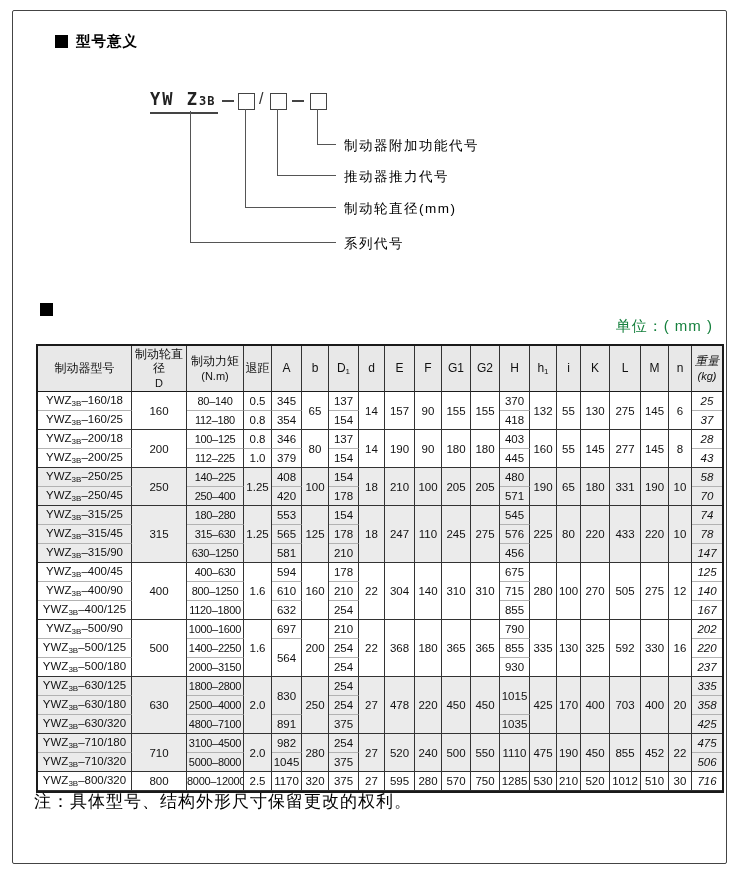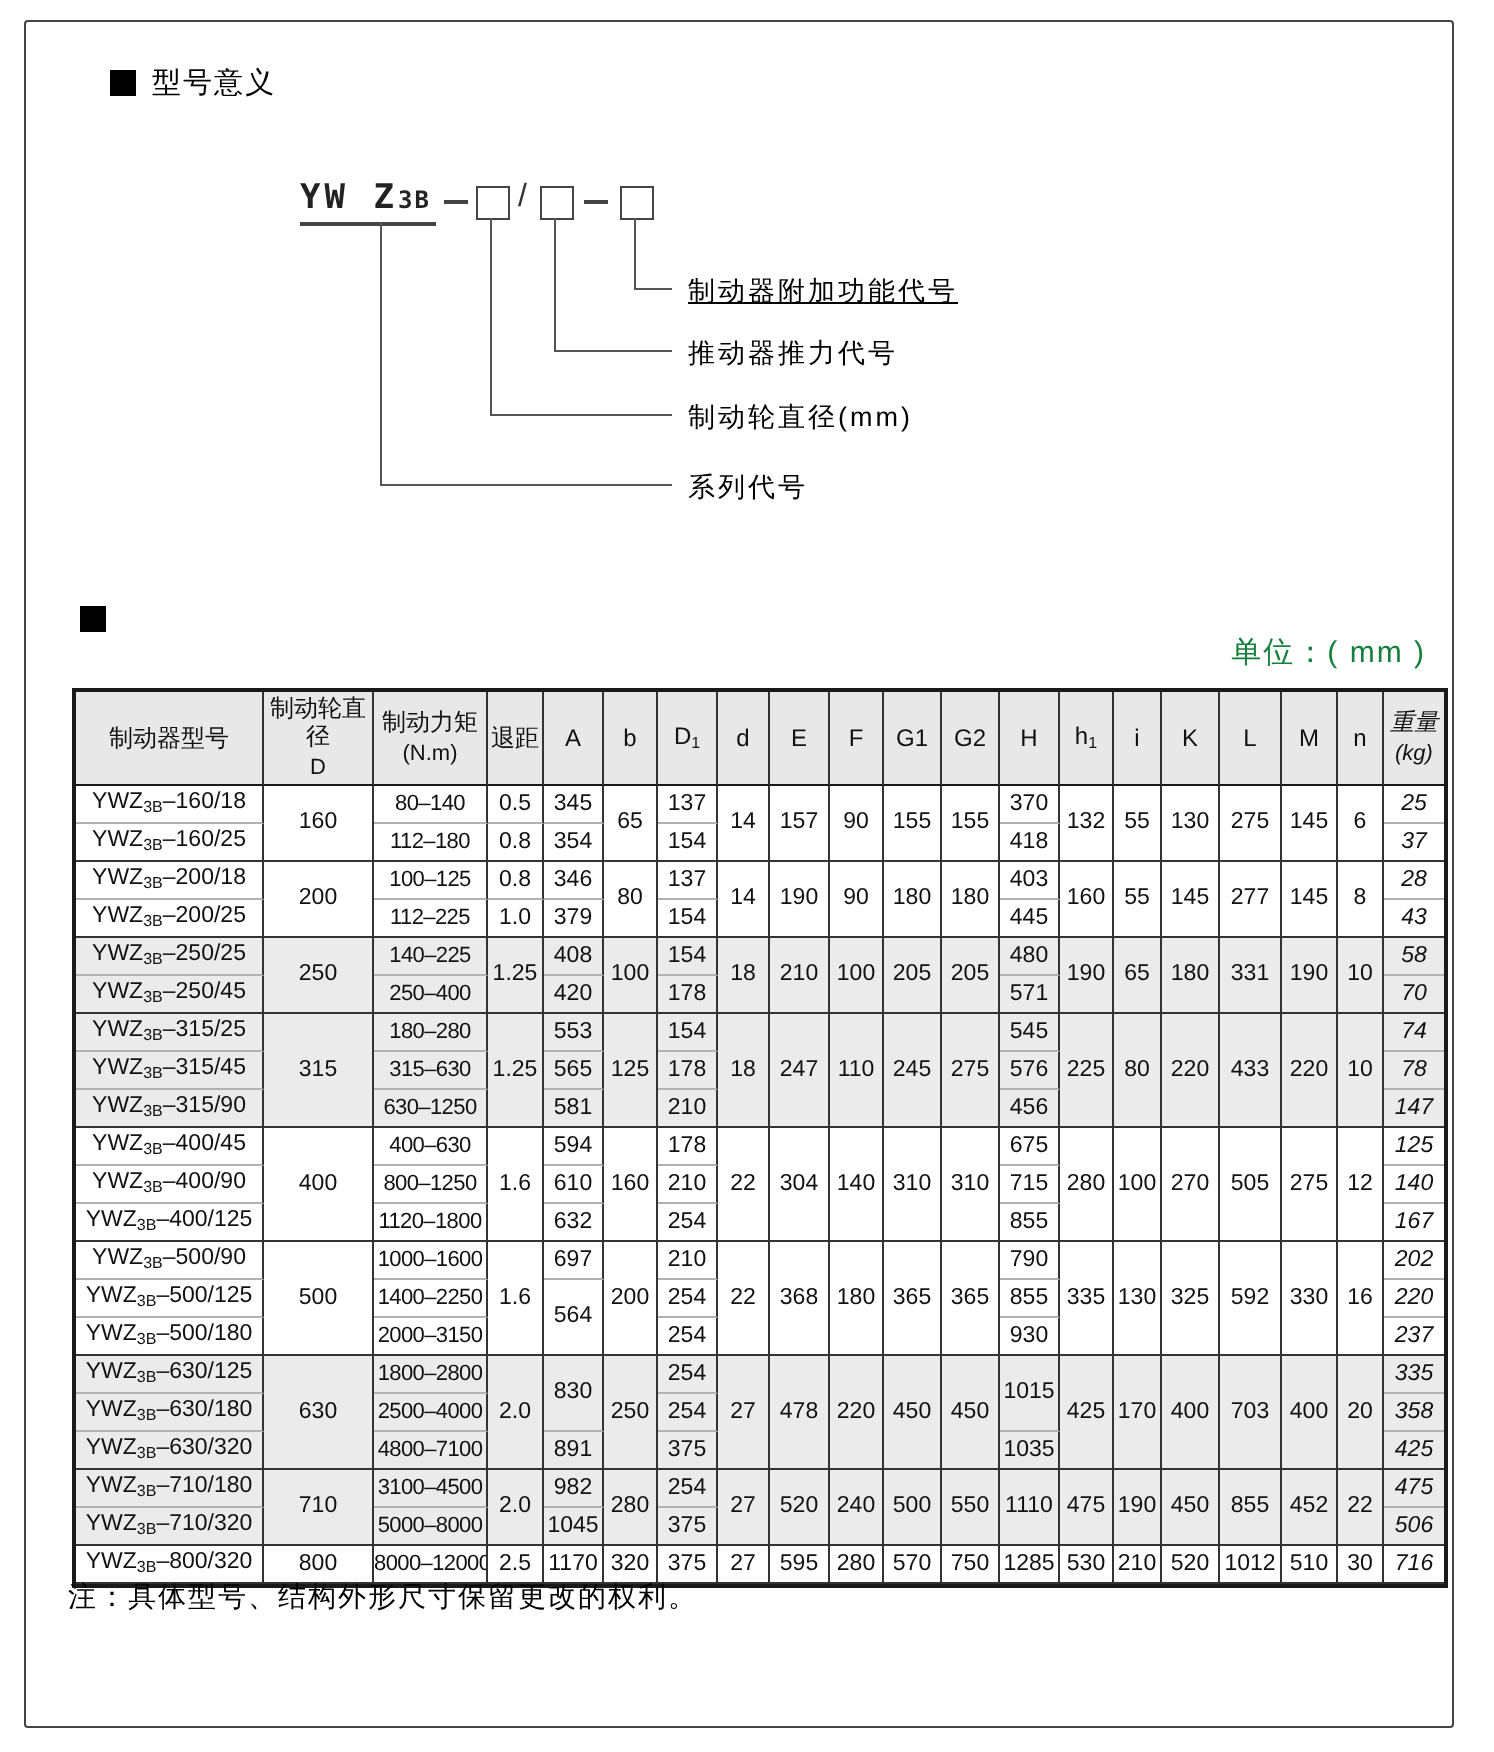--- a/index.html
+++ b/index.html
@@ -2,21 +2,21 @@
 <html><head>
 <meta charset="utf-8">
 <style>
   html,body { margin:0; padding:0; background:#fff; }
   .page { position:relative; width:747px; height:876px; background:#fff;
           font-family:"Liberation Sans","DejaVu Sans",sans-serif; color:#111; overflow:hidden; }
   .frame { position:absolute; left:12px; top:10px; width:713px; height:852px;
            border:1px solid #444; border-radius:2px; }
 
   
-  .sec-title { position:absolute; font-size:14.5px; font-weight:normal; color:#000;
+  .sec-title { position:absolute; font-size:14.5px; font-weight:bold; color:#000;
                letter-spacing:1px; display:flex; align-items:center; }
   .bullet { width:13px; height:13px; background:#000; display:inline-block; margin-right:8px; }
 
   
   .diagram { position:absolute; left:140px; top:90px; width:440px; height:175px; }
   .dg-code { position:absolute; left:10px; top:0; font-family:"DejaVu Sans Mono","Liberation Mono",monospace;
              font-weight:bold; font-size:17px; letter-spacing:2px; color:#222;
              border-bottom:2px solid #444; padding:0 3px 1px 0; line-height:19px; }
   .dg-code .small { font-size:12px; letter-spacing:1px; }
   .dg-box { position:absolute; top:3px; width:15px; height:15px; border:1.6px solid #444; background:#fff; }
@@ -39,21 +39,21 @@
   table.spec td { border-right:1px solid #333; border-bottom:1px solid #333; text-align:center;
                   font-size:11.5px; padding:0; height:18px; overflow:hidden; white-space:nowrap;
                   background:#fff; }
   table.spec td.ib { border-bottom-color:#b2b2b2; }
   table.spec tr.shaded td, table.spec tr.shaded th { background:#ebebeb; }
   table.spec td.torq { font-size:11px; letter-spacing:-0.3px; }
   table.spec td.model { font-size:11.5px;margin-left:32px; }
   table.spec th:last-child, table.spec td.lastcol { border-right:none;font-style:italic; }
   sub { font-size:8px; vertical-align:-2px; letter-spacing:0; }
 
-  .note { position:absolute; left:34px; top:790px; font-size:14px; color:#000; letter-spacing:1px; }
+  .note { position:absolute; left:34px; top:790px; font-size:17px; color:#000; letter-spacing:1px; }
 </style>
 </head>
 <body>
 
 <div class="page">
   <div class="frame"></div>
 
   <div class="sec-title" style="left:55px; top:32px;">
     <span class="bullet"></span>
     <span>型号意义</span>
@@ -73,21 +73,21 @@
 
     <div class="vline" style="left:50px;  top:21px; height:131px;"></div>
     <div class="hline" style="left:50px;  top:152px; width:146px;"></div>
     <div class="vline" style="left:105px; top:19px; height:98px;"></div>
     <div class="hline" style="left:105px; top:117px; width:91px;"></div>
     <div class="vline" style="left:137px; top:19px; height:66px;"></div>
     <div class="hline" style="left:137px; top:85px; width:59px;"></div>
     <div class="vline" style="left:177px; top:19px; height:35px;"></div>
     <div class="hline" style="left:177px; top:54px; width:19px;"></div>
 
-    <div class="dg-label" style="top:47px;text-decoration:underline;">制动器附加功能代号</div>
+    <div class="dg-label" style="top:47px;">制动器附加功能代号</div>
     <div class="dg-label" style="top:78px;">推动器推力代号</div>
     <div class="dg-label" style="top:110px;">制动轮直径(mm)</div>
     <div class="dg-label" style="top:145px;">系列代号</div>
   </div>
 
   <div class="sec-title" style="left:40px; top:303px;">
     <span class="bullet"></span>
   </div>
 
   <div class="unit">单位：( mm )</div>

